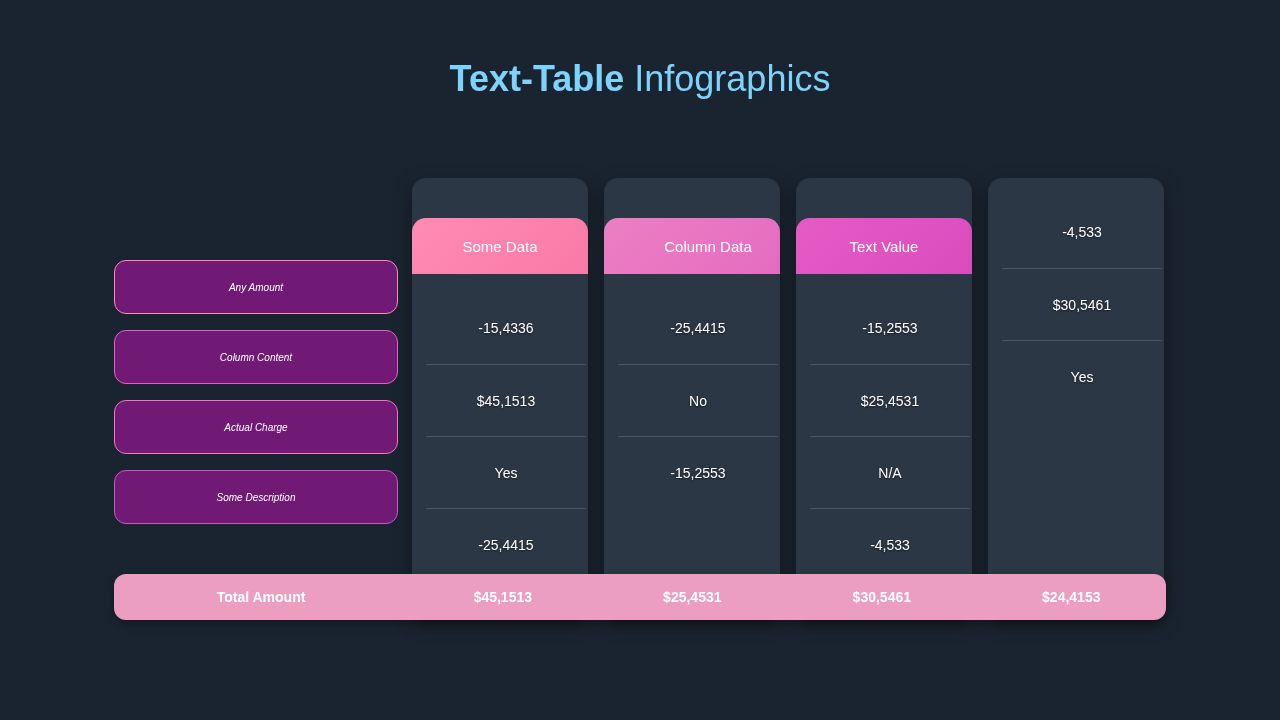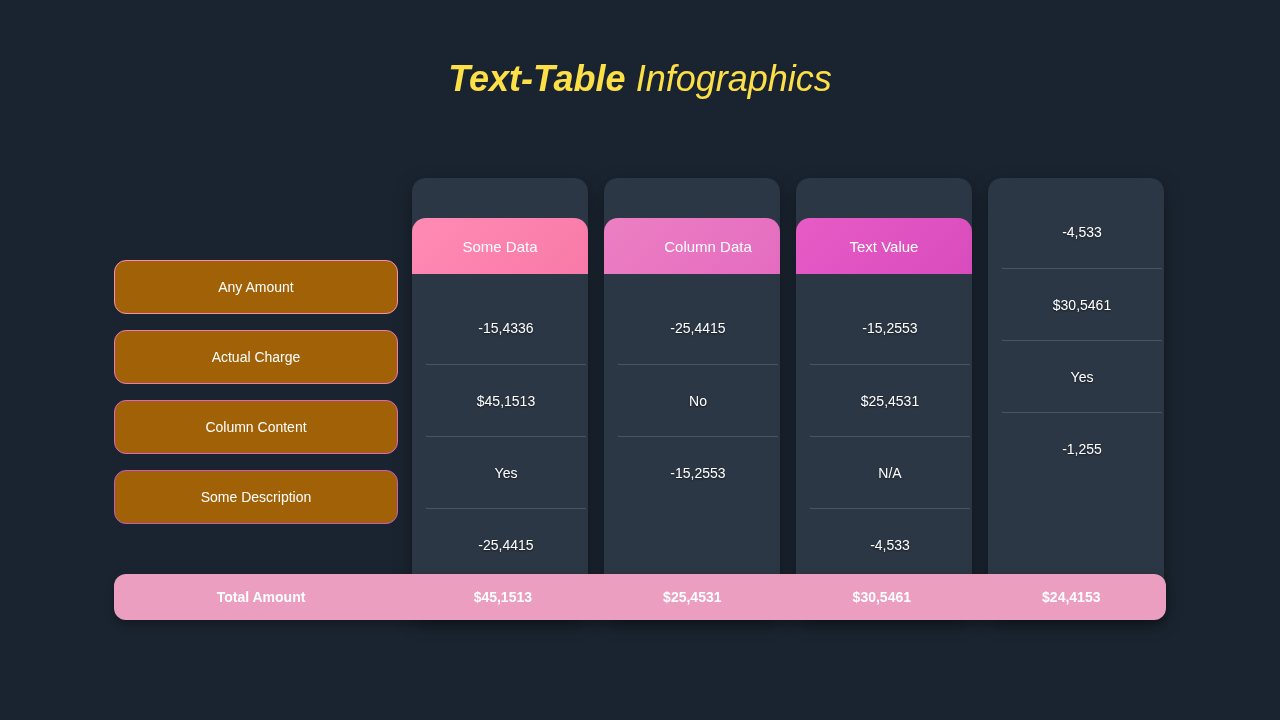--- a/index.html
+++ b/index.html
@@ -6,25 +6,24 @@
   body {
     width: 1280px;
     height: 720px;
     background: #1a2430;
     font-family: Arial, Helvetica, sans-serif;
     overflow: hidden;
     position: relative;
   }
   .title {
     text-align: center;
-    color: #fde047;
+    color: #7dd3fc;
     font-size: 36px;
     font-weight: 300;
     margin-top: 58px;
-    font-style: italic;
   }
   .title .bold { font-weight: 700; }
   .stage {
     position: absolute;
     top: 178px;
     left: 114px;
     width: 1052px;
   }
   .col-cards {
     position: absolute;
@@ -74,28 +73,29 @@
     position: absolute;
     top: 82px;
     left: 0;
     width: 284px;
     display: flex;
     flex-direction: column;
     gap: 16px;
   }
   .row-label {
     height: 54px;
-    background: #a16207;
+    background: #701a75;
     border-radius: 12px;
     display: flex;
     align-items: center;
     justify-content: center;
     color: #ffffff;
-    font-size: 14px;
+    font-size: 10px;
     border: 1.5px solid;
+    font-style: italic;
   }
   .rl-1 { border-color: #ff8bb3; }
   .rl-2 { border-color: #f178b9; }
   .rl-3 { border-color: #e363c4; }
   .rl-4 { border-color: #c25bc5; }
   .total-bar {
     position: absolute;
     top: 368px;
     left: 0;
     width: 1052px;
@@ -153,29 +153,28 @@
         <div class="cell">$25,4531</div>
         <div class="cell">N/A</div>
         <div class="cell">-4,533</div>
       </div>
     </div>
     <div class="col-card">
       <div class="col-body">
         <div class="cell">-4,533</div>
         <div class="cell">$30,5461</div>
         <div class="cell">Yes</div>
-        <div class="cell">-1,255</div>
       </div>
     </div>
   </div>
 
   <div class="row-labels">
     <div class="row-label rl-1">Any Amount</div>
+    <div class="row-label rl-3">Column Content</div>
     <div class="row-label rl-2">Actual Charge</div>
-    <div class="row-label rl-3">Column Content</div>
     <div class="row-label rl-4">Some Description</div>
   </div>
 
   <div class="total-bar">
     <div class="total-label">Total Amount</div>
     <div class="total-cell">$45,1513</div>
     <div class="total-cell">$25,4531</div>
     <div class="total-cell">$30,5461</div>
     <div class="total-cell">$24,4153</div>
   </div>

